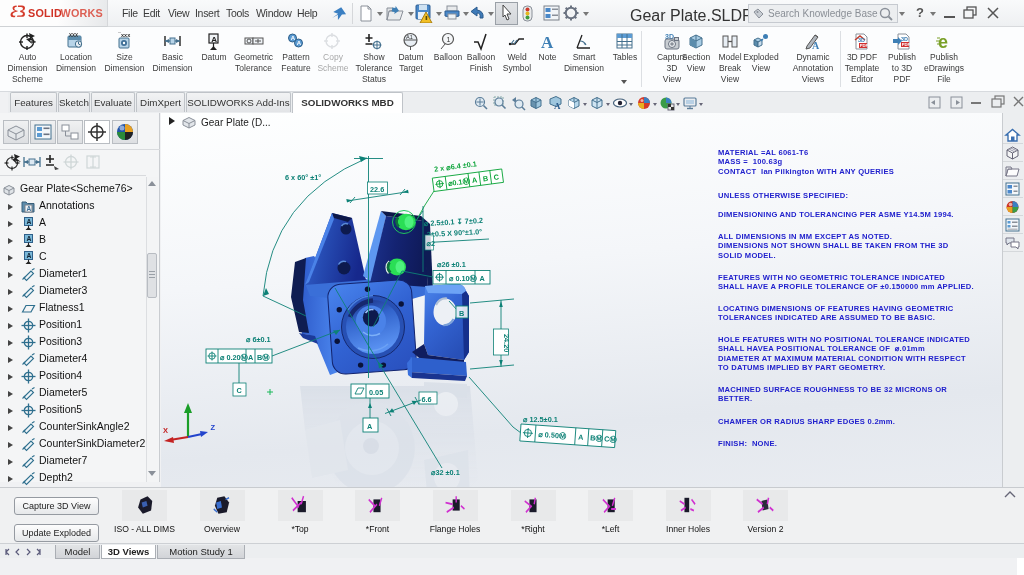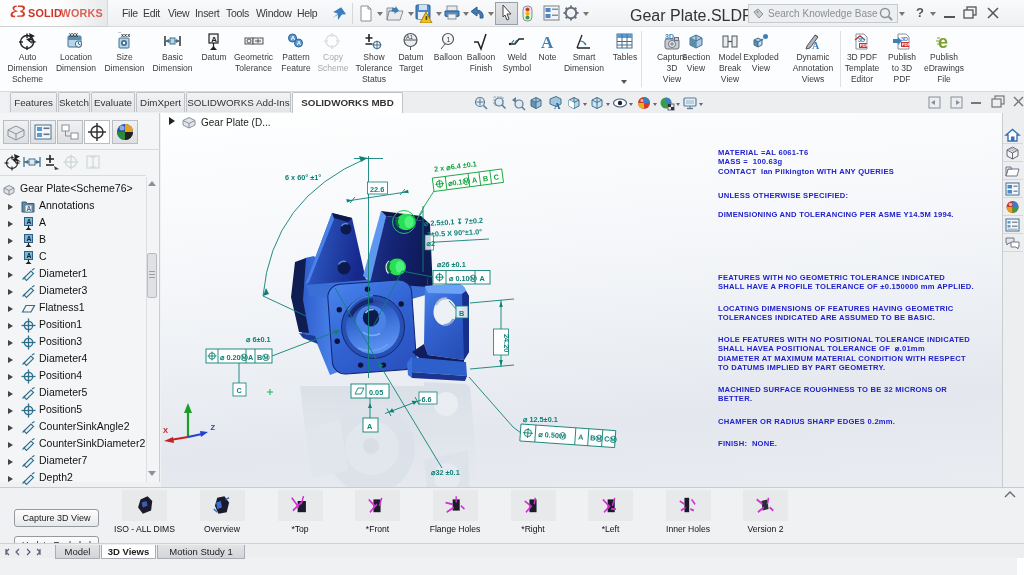--- a/index.html
+++ b/index.html
@@ -26,21 +26,21 @@
 .treeitem{position:absolute;left:0;font-size:10.5px;color:#111;white-space:nowrap;}
 
 #viewport{position:absolute;left:161px;top:113px;width:841px;height:374px;background:linear-gradient(175deg,#feffff 0%,#f4f6f9 40%,#e4e8ee 78%,#e9ecf1 100%);overflow:hidden;}
 #notes{position:absolute;left:557px;top:-1px;width:300px;height:310px;font-size:7.6px;font-weight:bold;color:#2121cd;line-height:9.25px;letter-spacing:0.25px;white-space:pre;margin-top:36px;}
 
 #rightstrip{position:absolute;left:1002px;top:113px;width:22px;height:374px;background:#eceef0;border-left:1px solid #c9ccd0;}
 
 #bottompanel{position:absolute;left:0;top:487px;width:1024px;height:56px;background:#f0f1f2;border-top:1px solid #c8cbcf;}
 .thumb{position:absolute;top:2px;width:45px;height:31px;background:#e8e9ea;}
 .thlabel{position:absolute;top:36px;font-size:8.6px;color:#111;text-align:center;width:90px;}
-.bbtn{position:absolute;left:14px;width:85px;height:18px;background:linear-gradient(#fdfdfd,#e6e8ea);border:1px solid #959aa1;border-radius:3px;font-size:9px;color:#222;text-align:center;line-height:16px;margin-top:12px;}
+.bbtn{position:absolute;left:14px;width:85px;height:18px;background:linear-gradient(#fdfdfd,#e6e8ea);border:1px solid #959aa1;border-radius:3px;font-size:9px;color:#222;text-align:center;line-height:16px;}
 
 #tabrow2{position:absolute;left:0;top:543px;width:1024px;height:15px;background:#eceef0;border-top:1px solid #cdd0d4;}
 .btab{position:absolute;top:1px;height:14px;font-size:9.5px;color:#222;text-align:center;line-height:14px;background:linear-gradient(#e2e4e6,#d2d4d8);border:1px solid #aaaeb4;border-top:none;}
 .btab.active{background:#fff;font-weight:bold;}
 
 #statusbar{position:absolute;left:0;top:558px;width:1024px;height:17px;background:#f2f3f4;border-top:1px solid #d8dadd;font-size:9.5px;color:#444;}
 </style></head>
 <body>
 <div id="app">
 
@@ -950,21 +950,23 @@
         <text x="210.5" y="430" fill="#2244cc" font-size="7.5px" font-weight="bold">Z</text>
       </svg>
 <div class="abs" style="left:8px;top:4px;width:0;height:0;border-top:4px solid transparent;border-bottom:4px solid transparent;border-left:6px solid #222"></div>
 <svg class="abs" style="left:20px;top:2px" width="16" height="15" viewBox="0 0 16 15">
         <path d="M2 5.5 L8 2.5 L14 5.5 L14 10 L8 13 L2 10 Z" fill="#e2e6ea" stroke="#8a9099"></path>
         <path d="M2 5.5 L8 8.5 L14 5.5 M8 8.5 L8 13" fill="none" stroke="#8a9099"></path>
       </svg>
 <div class="abs" style="left:40px;top:4px;font-size:10px;color:#222">Gear Plate  (D...</div>
 <div id="notes"><div style="position:absolute;left:0;top:0.0px;white-space:pre">MATERIAL =AL 6061-T6
 MASS =  100.63g
-CONTACT  Ian Pilkington WITH ANY QUERIES</div><div style="position:absolute;left:0;top:43.4px;white-space:pre">UNLESS OTHERWISE SPECIFIED:</div><div style="position:absolute;left:0;top:62.4px;white-space:pre">DIMENSIONING AND TOLERANCING PER ASME Y14.5M 1994.</div><div style="position:absolute;left:0;top:124.8px;white-space:pre">FEATURES WITH NO GEOMETRIC TOLERANCE INDICATED
+CONTACT  Ian Pilkington WITH ANY QUERIES</div><div style="position:absolute;left:0;top:43.4px;white-space:pre">UNLESS OTHERWISE SPECIFIED:</div><div style="position:absolute;left:0;top:62.4px;white-space:pre">DIMENSIONING AND TOLERANCING PER ASME Y14.5M 1994.</div><div style="position:absolute;left:0;top:84.1px;white-space:pre">ALL DIMENSIONS IN MM EXCEPT AS NOTED.
+DIMENSIONS NOT SHOWN SHALL BE TAKEN FROM THE 3D
+SOLID MODEL.</div><div style="position:absolute;left:0;top:124.8px;white-space:pre">FEATURES WITH NO GEOMETRIC TOLERANCE INDICATED
 SHALL HAVE A PROFILE TOLERANCE OF ±0.150000 mm APPLIED.</div><div style="position:absolute;left:0;top:155.7px;white-space:pre">LOCATING DIMENSIONS OF FEATURES HAVING GEOMETRIC
 TOLERANCES INDICATED ARE ASSUMED TO BE BASIC.</div><div style="position:absolute;left:0;top:187.2px;white-space:pre">HOLE FEATURES WITH NO POSITIONAL TOLERANCE INDICATED
 SHALL HAVEA POSITIONAL TOLERANCE OF  ⌀.01mm
 DIAMETER AT MAXIMUM MATERIAL CONDITION WITH RESPECT
 TO DATUMS IMPLIED BY PART GEOMETRY.</div><div style="position:absolute;left:0;top:237.1px;white-space:pre">MACHINED SURFACE ROUGHNESS TO BE 32 MICRONS OR
 BETTER.</div><div style="position:absolute;left:0;top:268.9px;white-space:pre">CHAMFER OR RADIUS SHARP EDGES 0.2mm.</div><div style="position:absolute;left:0;top:291.3px;white-space:pre">FINISH:  NONE.</div></div>
 </div>
 
 <div id="rightstrip"></div>
     <div class="abs" style="left:1003px;top:126px;width:20px;height:18px;border-bottom:1px solid #d5d8db"><svg width="17" height="16" viewBox="0 0 17 16" style="margin:1px 1px">

